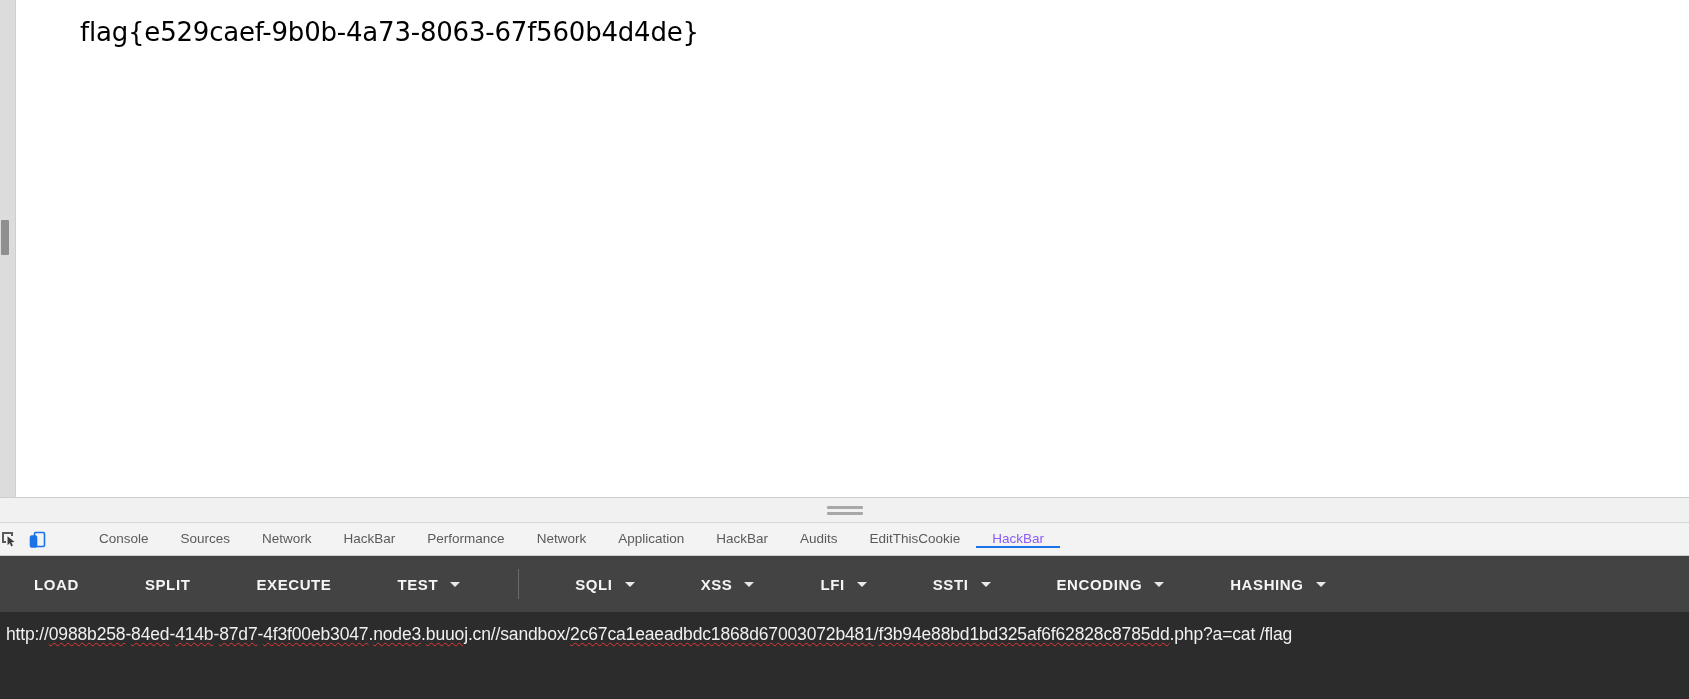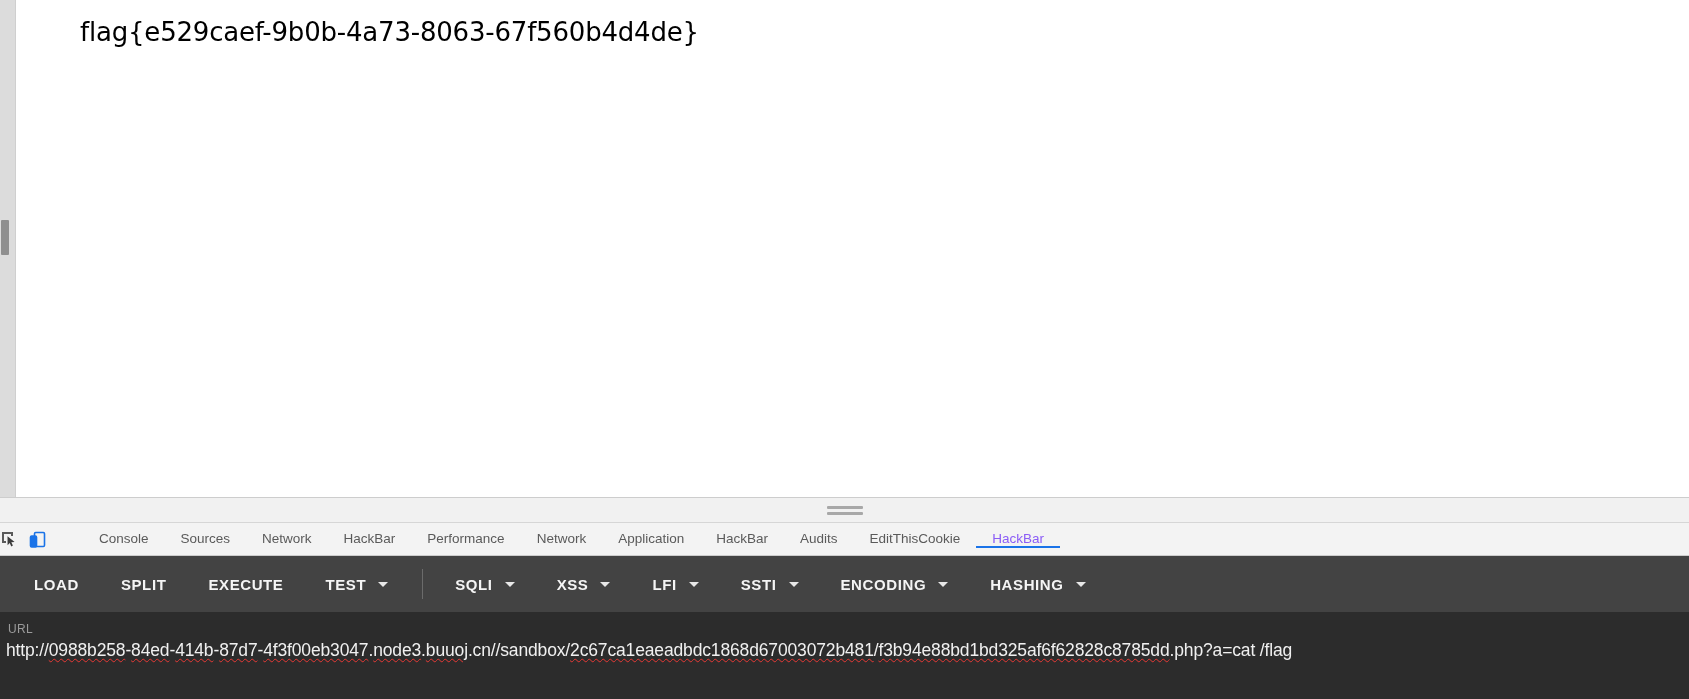--- a/index.html
+++ b/index.html
@@ -149,20 +149,21 @@
   }
 
   
   .hackbar-toolbar {
     height: 56px;
     flex: 0 0 56px;
     background: #434343;
     display: flex;
     align-items: center;
     padding-left: 22px;
+    gap: 24px;
   }
   .hb-btn {
     display: flex;
     align-items: center;
     gap: 12px;
     color: #f5f5f5;
     font-size: 15px;
     font-weight: bold;
     letter-spacing: 0.6px;
     padding: 8px 12px;
@@ -306,17 +307,16 @@
       <span>ENCODING</span>
       <i class="hb-caret"></i>
     </div>
     <div class="hb-btn">
       <span>HASHING</span>
       <i class="hb-caret"></i>
     </div>
   </div>
 
   <div class="url-panel">
-    <div class="url-label">URL</div>
     <div class="url-value" id="url-value" contenteditable="false" spellcheck="false" placeholder="http://" style="">http://<span class="sp">0988b258</span>-<span class="sp">84ed</span>-<span class="sp">414b</span>-<span class="sp">87d7</span>-<span class="sp">4f3f00eb3047</span>.<span class="sp">node3</span>.<span class="sp">buuoj</span>.cn//sandbox/<span class="sp">2c67ca1eaeadbdc1868d67003072b481</span>/<span class="sp">f3b94e88bd1bd325af6f62828c8785dd</span>.php?a=cat /flag</div>
   </div>
 
 </div>
 
 </body></html>

